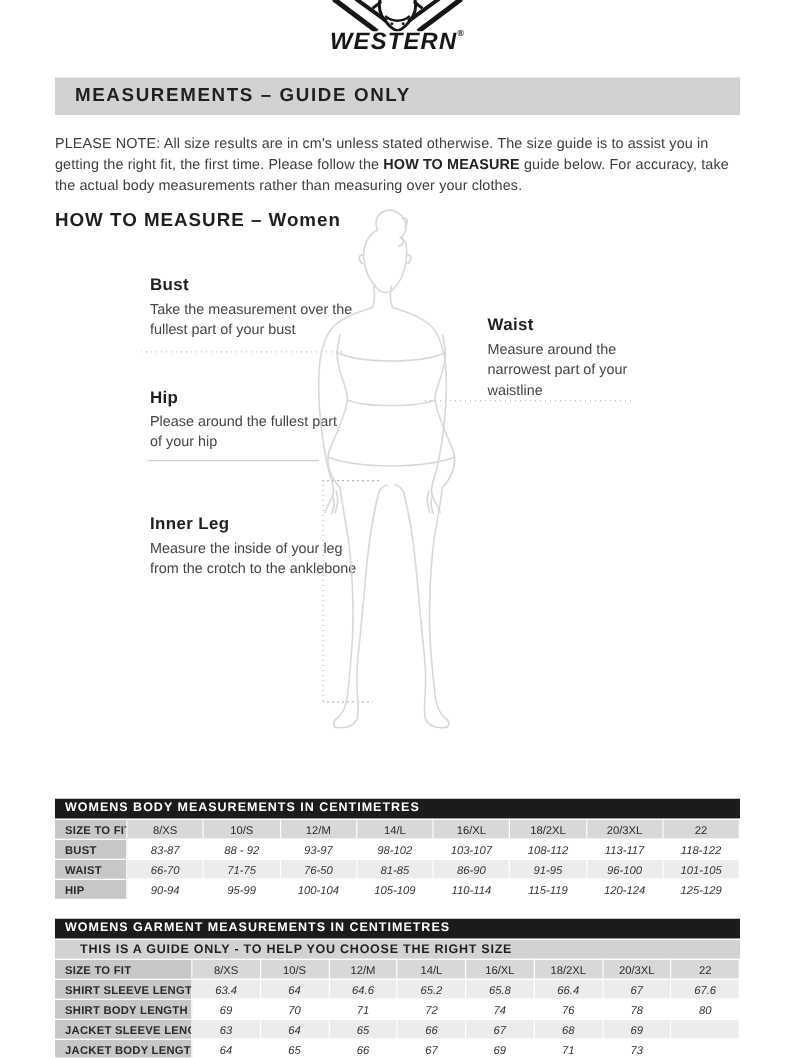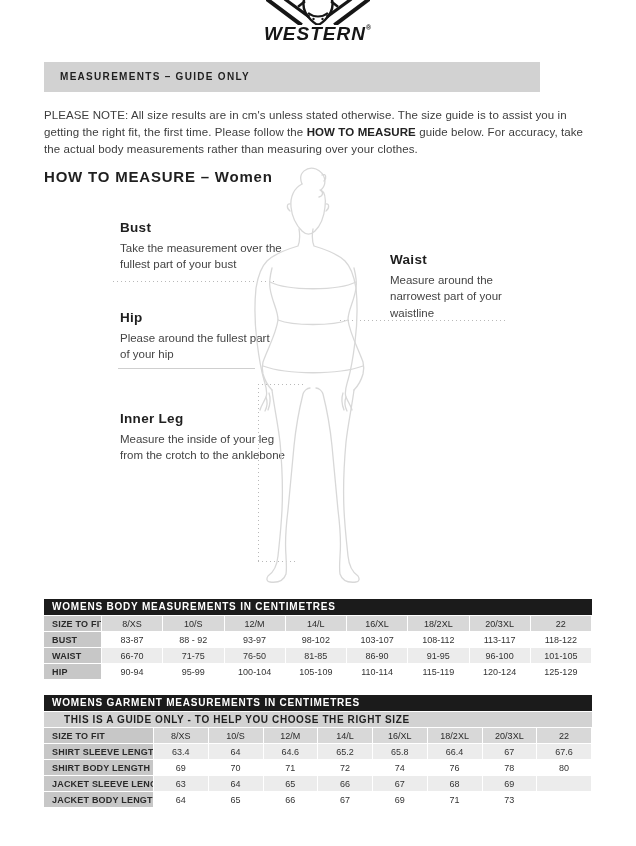--- a/index.html
+++ b/index.html
@@ -8,23 +8,23 @@
     position:relative; width:636px; height:846px; background:#ffffff;
     font-family:"Liberation Sans", sans-serif; overflow:hidden; margin:0 auto;
   }
   
   .logo-wrap { position:absolute; left:0; top:0; width:636px; text-align:center; }
   .bull-svg { display:block; margin:0 auto; }
   .brand-line { margin-top:-2px; font-size:19px; font-weight:800; font-style:italic;
     letter-spacing:1px; color:#161616; }
   .brand-line sup { font-size:7px; font-style:normal; vertical-align:10px; }
   
-  .title-bar { position:absolute; left:44px; top:62px; width:496px; height:30px;
+  .title-bar { position:absolute; left:44px; top:62px; width:548px; height:30px;
     background:#d2d2d2; line-height:30px; padding-left:16px;
-    font-size:10px; font-weight:bold; letter-spacing:1.3px; color:#1f1f1f; }
+    font-size:15px; font-weight:bold; letter-spacing:1.3px; color:#1f1f1f; }
   
   .note { position:absolute; left:44px; top:107px; width:548px;
     font-size:11.5px; line-height:1.48; color:#3d3d3d; letter-spacing:.1px; }
   .note b { color:#222; }
   
   .htm-title { position:absolute; left:44px; top:168px; font-size:15px; font-weight:bold;
     letter-spacing:.8px; color:#1f1f1f; }
   .mp { position:absolute; }
   .mp h3 { font-size:13.5px; font-weight:bold; color:#1f1f1f; letter-spacing:.3px; margin-bottom:5px; }
   .mp p { font-size:11.5px; line-height:1.42; color:#444; }
@@ -43,33 +43,33 @@
   .ln-hip   { left:118px; top:368px; width:137px; }
   .ln-leg-v { left:258px; top:384px; height:178px; }
   .ln-leg-t { left:258px; top:384px; width:46px; }
   .ln-leg-b { left:258px; top:561px; width:40px; }
   .figure-svg { position:absolute; left:218px; top:166px; }
   
   .tbl-block { position:absolute; left:44px; width:548px; }
   .tbl-block.t1 { top:599px; }
   .tbl-block.t2 { top:695px; }
   .tbl-black { background:#1b1b1b; color:#ffffff; height:16px; line-height:16px;
-    font-size:10px; font-weight:bold; letter-spacing:.8px; padding-left:8px; }
+    font-size:10px; font-weight:bold; letter-spacing:.8px; padding-left:8px;margin-top:40px; }
   .tbl-sub { background:#d2d2d2; color:#1f1f1f; height:16px; line-height:16px;
     font-size:10px; font-weight:bold; letter-spacing:.6px; padding-left:20px;
     border-top:1px solid #fff; }
   table { width:548px; border-collapse:separate; border-spacing:0; table-layout:fixed; }
   th, td { height:16px; font-size:9px; color:#333; text-align:center;
     border-right:1px solid #fff; border-top:1px solid #fff; padding:0 2px;
     overflow:hidden; white-space:nowrap; }
   th { font-weight:normal; color:#2a2a2a; }
   .lbl-cell { background:#c7c7c7; text-align:left; padding-left:8px;
     font-weight:bold; letter-spacing:.2px; color:#2a2a2a; }
   .size-cell { background:#d8d8d8; }
-  .val-cell { background:#ffffff; }
+  .val-cell { background:#ffffff;font-style:italic; }
   .t1 tbody tr:nth-child(even) .val-cell { background:#ececec; }
   .t2 tbody tr:nth-child(odd)  .val-cell { background:#ececec; }
   .t1 th.lbl-cell, .t1 td.lbl-cell { width:58px; }
   .t2 th.lbl-cell, .t2 td.lbl-cell { width:110px; }
 </style>
 </head>
 <body>
 
 <div id="page">
 

